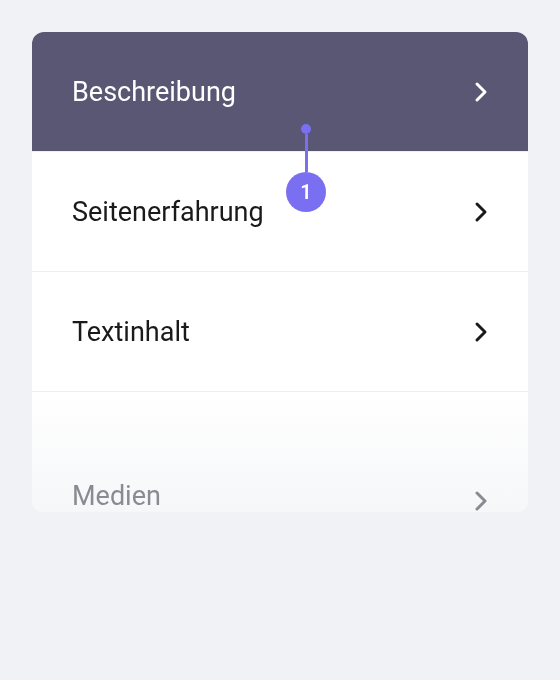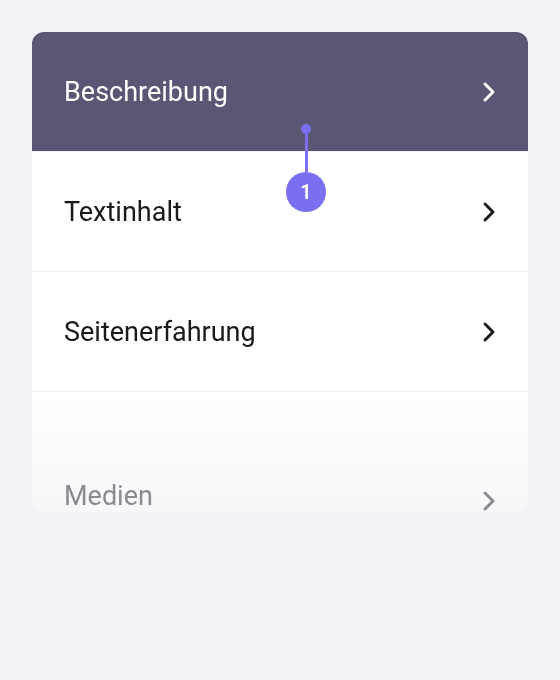--- a/index.html
+++ b/index.html
@@ -18,21 +18,21 @@
     .menu-container {
       width: 100%;
       border-radius: 12px;
       overflow: hidden;
       background-color: #ffffff;
     }
     .menu-item {
       display: flex;
       align-items: center;
       justify-content: space-between;
-      padding: 0 32px;
+      padding: 0 40px;
       height: 120px;
       cursor: pointer;
       border-bottom: 1px solid #eeeff2;
     }
     .menu-item.active {
       background-color: #595773;
     }
     .menu-item.active .menu-label {
       color: #ffffff;
     }
@@ -103,30 +103,30 @@
   <div class="menu-item active">
     <span class="menu-label">Beschreibung</span>
     <span class="chevron">
       <svg width="14" height="22" viewBox="0 0 14 22" fill="none" stroke-width="3" stroke-linecap="round" stroke-linejoin="round">
         <polyline points="3,3 11,11 3,19"></polyline>
       </svg>
     </span>
   </div>
 
   <div class="menu-item">
-    <span class="menu-label">Textinhalt</span>
+    <span class="menu-label">Seitenerfahrung</span>
     <span class="chevron">
       <svg width="14" height="22" viewBox="0 0 14 22" fill="none" stroke-width="3" stroke-linecap="round" stroke-linejoin="round">
         <polyline points="3,3 11,11 3,19"></polyline>
       </svg>
     </span>
   </div>
 
   <div class="menu-item">
-    <span class="menu-label">Seitenerfahrung</span>
+    <span class="menu-label">Textinhalt</span>
     <span class="chevron">
       <svg width="14" height="22" viewBox="0 0 14 22" fill="none" stroke-width="3" stroke-linecap="round" stroke-linejoin="round">
         <polyline points="3,3 11,11 3,19"></polyline>
       </svg>
     </span>
   </div>
 
   <div class="menu-item faded">
     <span class="menu-label">Medien</span>
     <span class="chevron">

